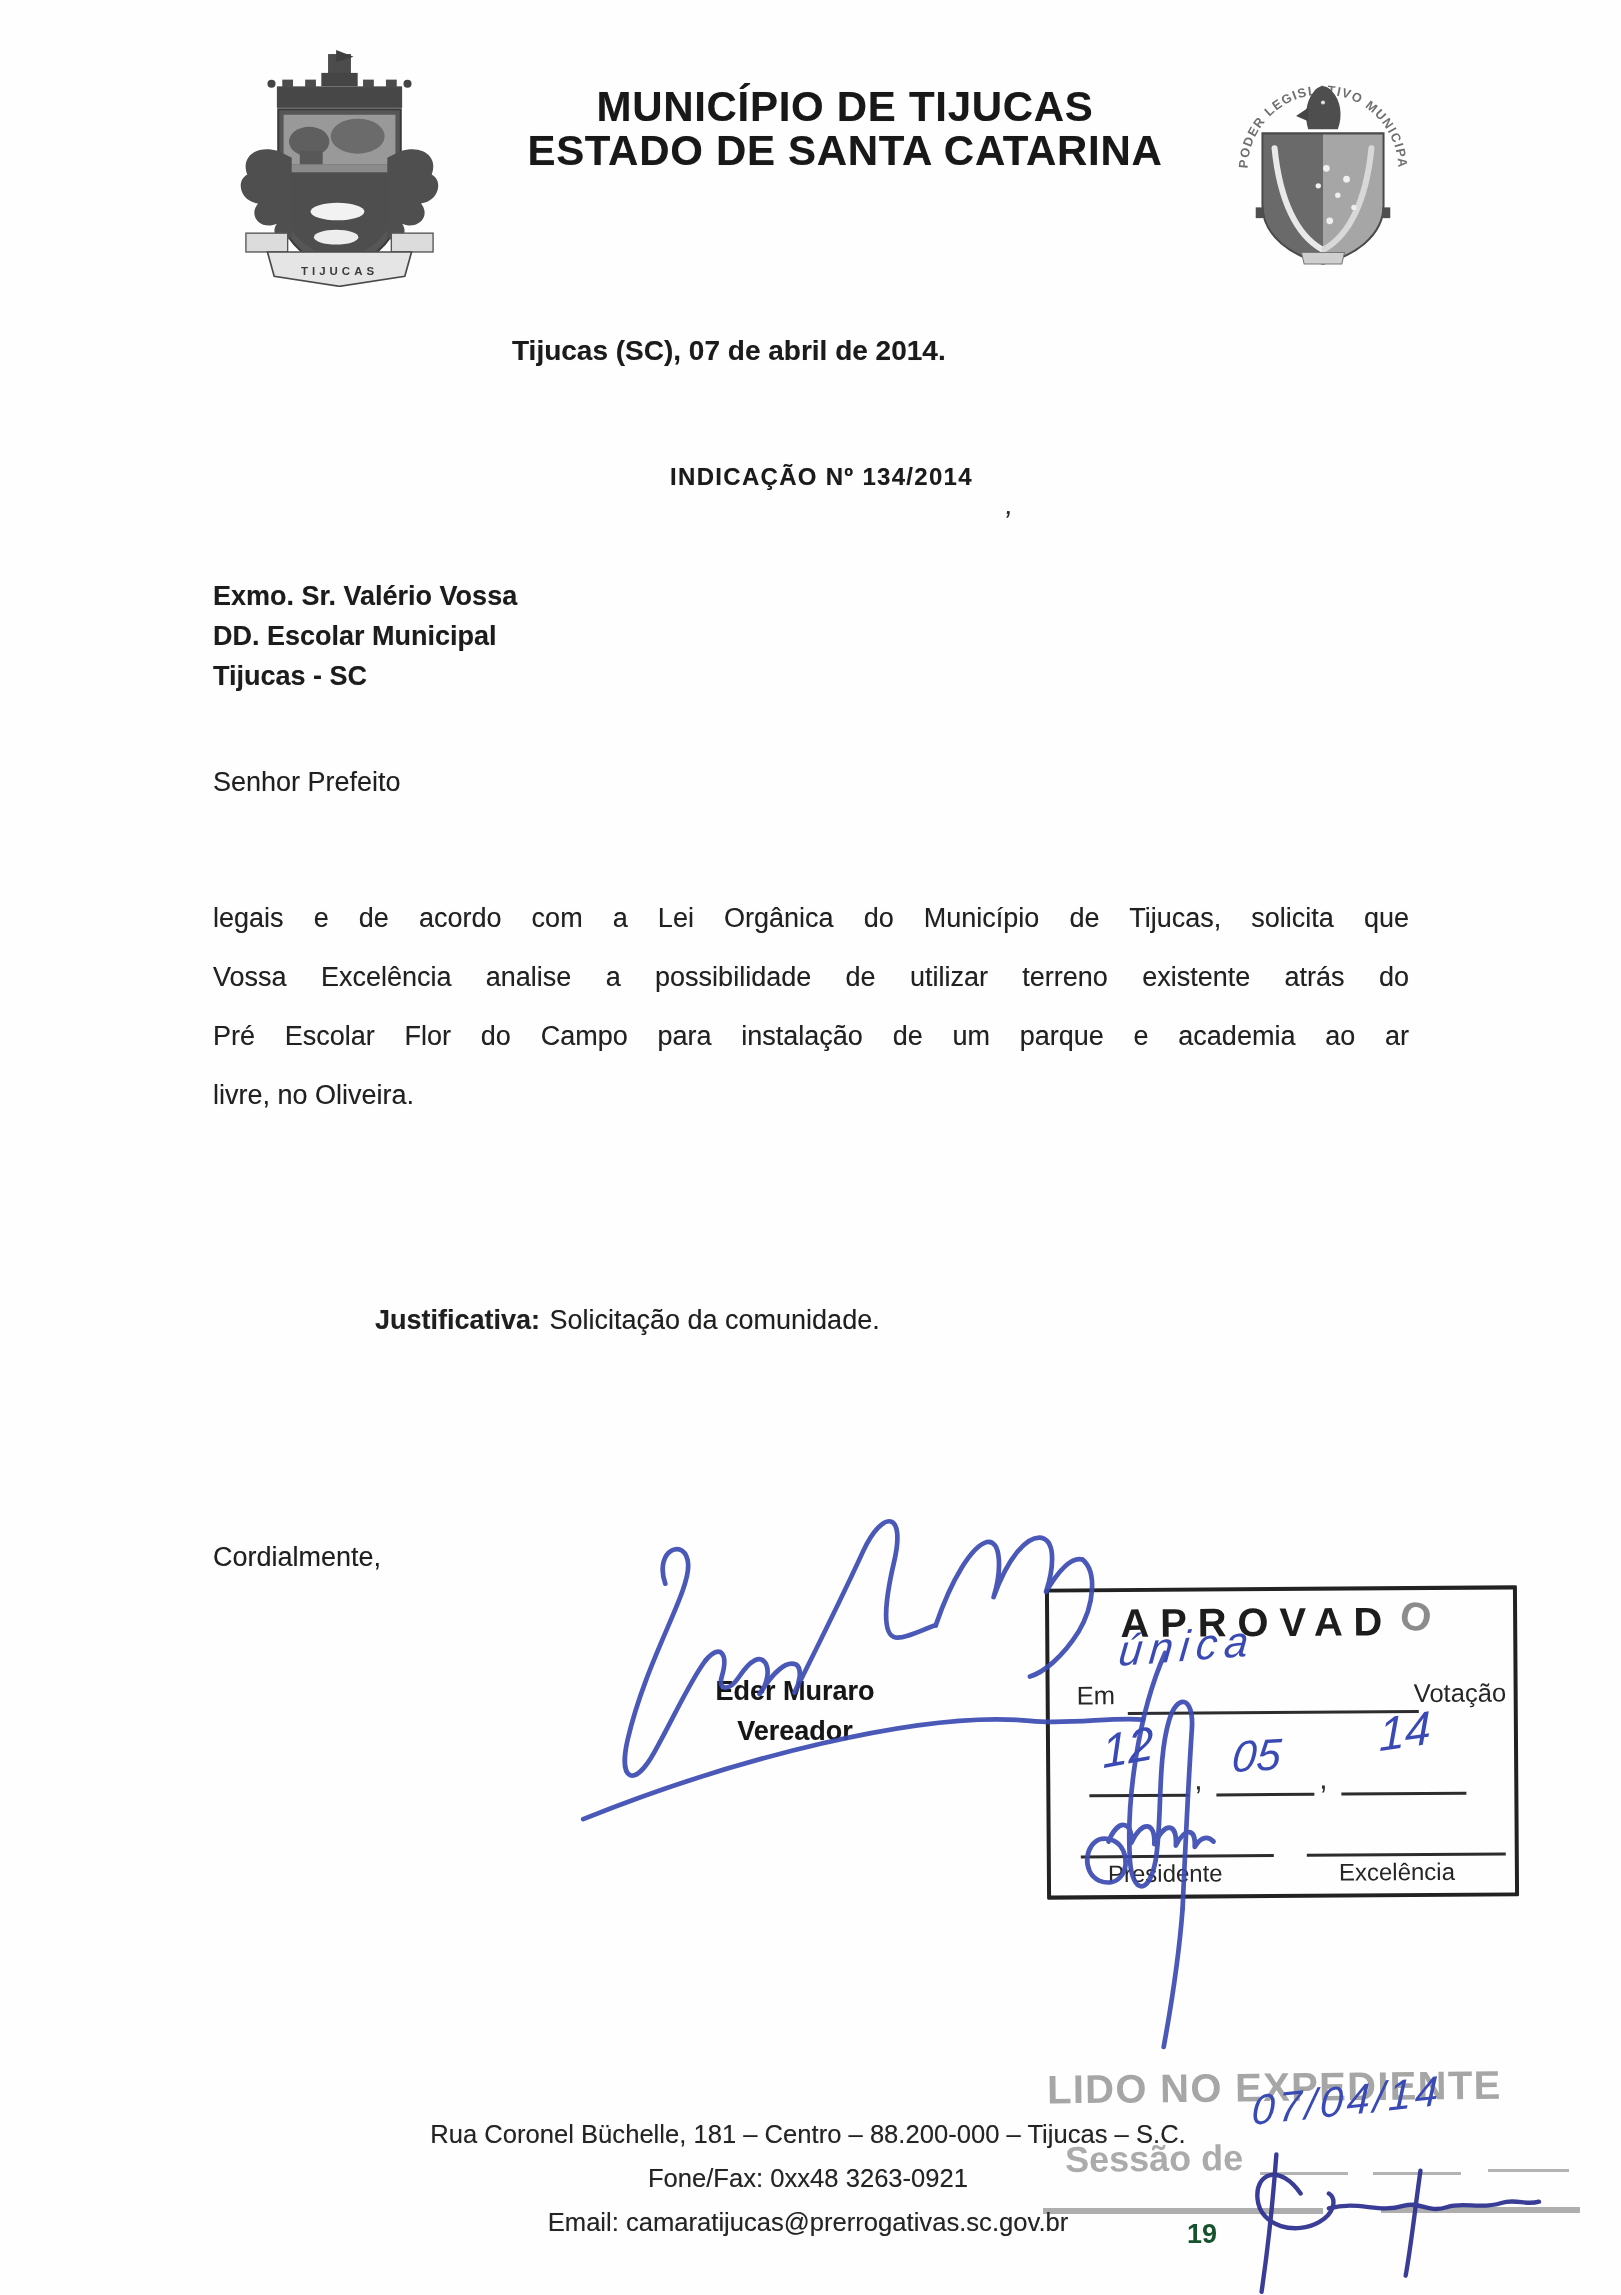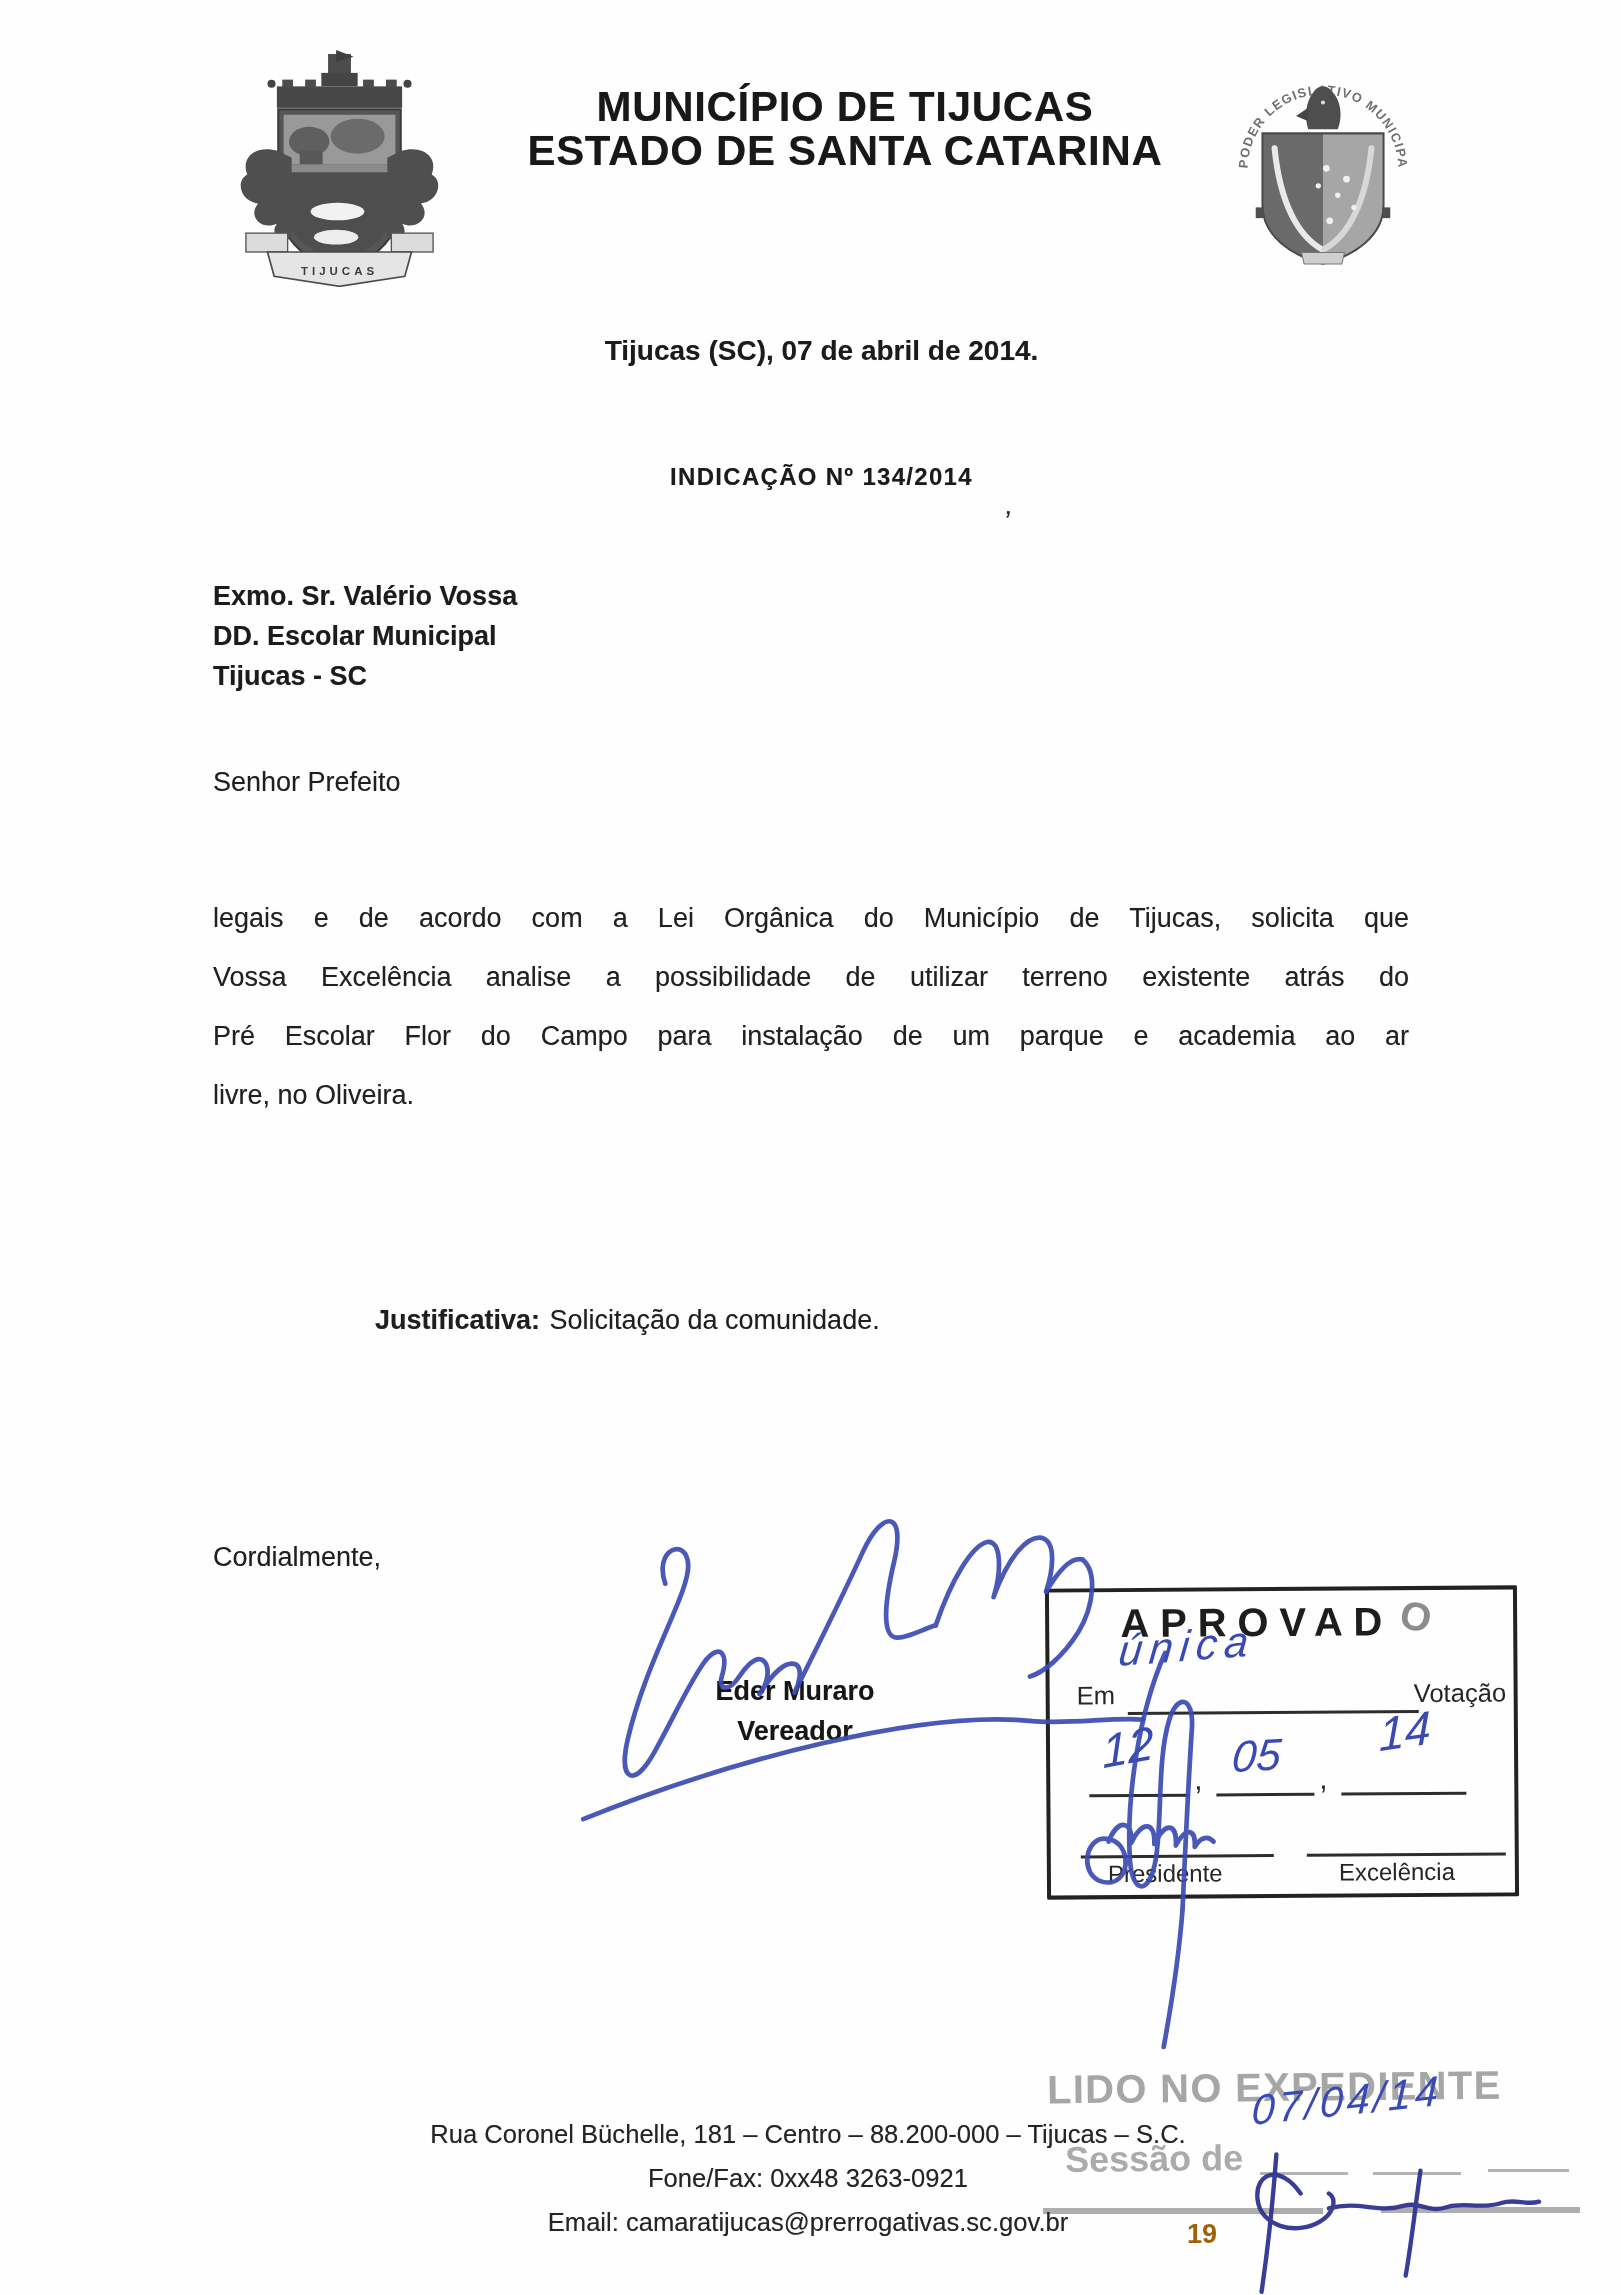--- a/index.html
+++ b/index.html
@@ -12,21 +12,21 @@
   .abs{position:absolute;}
   .scan{text-shadow:0 0 0.7px rgba(20,20,20,.38);}
 
   
   .crest-left{left:233px;top:50px;width:213px;height:237px;}
   .header-text{left:525px;top:85px;width:640px;text-align:center;
     font-size:42px;font-weight:bold;line-height:44px;letter-spacing:0.7px;color:#181818;}
   .seal-right{left:1222px;top:54px;width:202px;height:222px;}
 
   
-  .date-line{left:512px;top:335px;width:619px;text-align:center;
+  .date-line{left:512px;top:335px;width:619px;text-align:left;
     font-size:28px;font-weight:bold;color:#1b1b1b;}
   .subject-line{left:512px;top:463px;width:619px;text-align:center;
     font-size:24px;font-weight:bold;letter-spacing:1.3px;color:#1b1b1b;}
   .pen-mark{left:1006px;top:487px;font-size:30px;color:#2a2a2a;transform:rotate(8deg);}
   .addressee{left:213px;top:576px;font-size:27px;font-weight:bold;line-height:40px;color:#1c1c1c;}
   .salutation{left:213px;top:767px;font-size:27px;}
   .body-text{left:213px;top:889px;width:1196px;font-size:27px;color:#212121;}
   .body-line{height:59px;line-height:59px;text-align:justify;text-align-last:justify;}
   .body-line.first{text-indent:160px;}
   .body-line.last{text-align-last:left;}
@@ -77,21 +77,21 @@
     white-space:nowrap;transform:rotate(-0.6deg);z-index:2;}
   .hw-session-date{left:1251px;top:2087px;font-size:42px;letter-spacing:3.4px;
     transform:rotate(-6deg) skewX(-8deg);z-index:5;}
   .gray-underscore{height:0;border-bottom:3.4px solid #b3b3b3;z-index:2;}
   .us1{left:1260px;top:2172px;width:88px;}
   .us2{left:1373px;top:2172px;width:88px;}
   .us3{left:1488px;top:2169px;width:81px;}
   .gray-line{height:0;border-bottom:6px solid #aeaeae;z-index:2;}
   .gl1{left:1043px;top:2208px;width:280px;}
   .gl2{left:1381px;top:2207px;width:199px;}
-  .page-number{left:1187px;top:2219px;font-size:27px;font-weight:bold;color:#a16207;z-index:2;}
+  .page-number{left:1187px;top:2219px;font-size:27px;font-weight:bold;color:#14532d;z-index:2;}
 
   
   .sig-svg{z-index:5;pointer-events:none;}
   .sig-main{left:559px;top:1484px;}
   .sig-president{left:1064px;top:1626px;}
   .sig-bottom{left:1205px;top:2114px;}
 </style>
 </head>
 <body>
 

